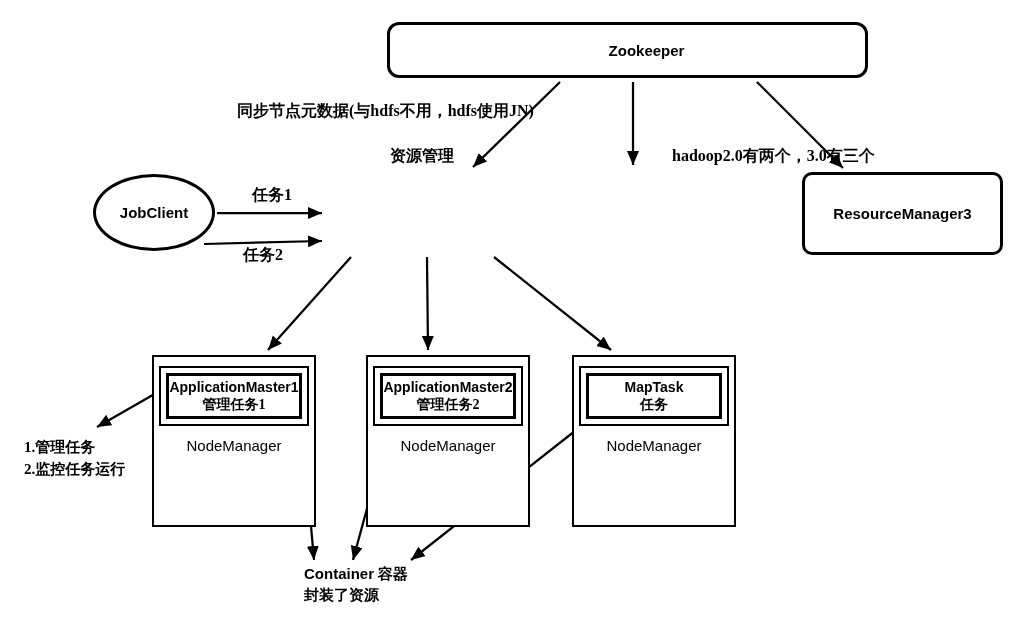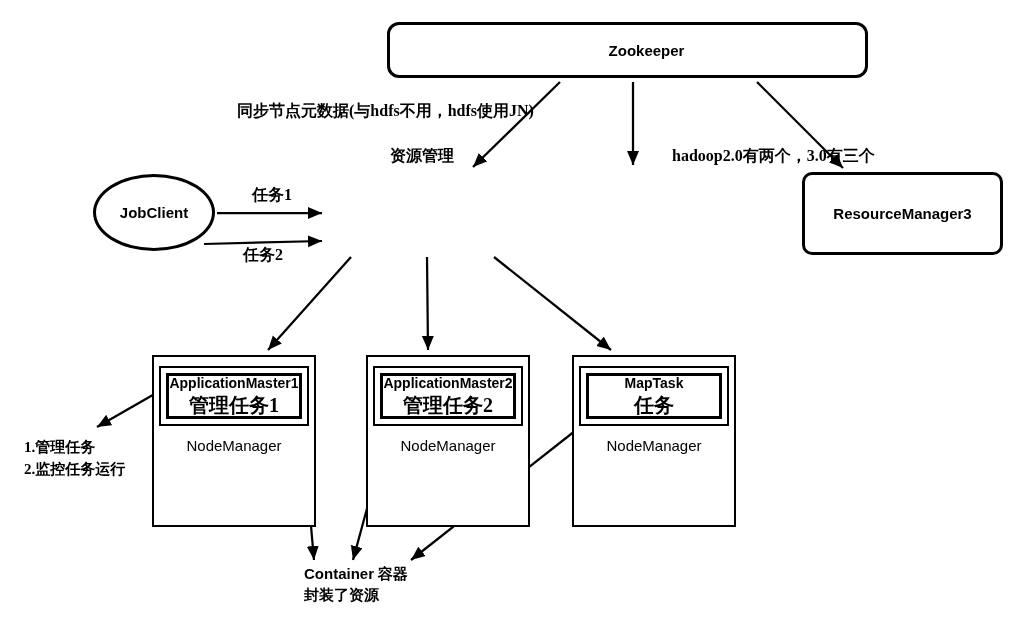--- a/index.html
+++ b/index.html
@@ -18,21 +18,21 @@
 
   .nm{position:absolute;top:355px;width:164px;height:172px;box-sizing:border-box;
       border:2px solid #000;background:#fff;}
   #nm1{left:152px;} #nm2{left:366px;} #nm3{left:572px;}
   .am-outer{position:absolute;left:5px;right:5px;top:9px;height:60px;box-sizing:border-box;
             border:2px solid #000;padding:5px;}
   .am-inner{box-sizing:border-box;border:3px solid #000;width:100%;height:100%;
             display:flex;flex-direction:column;align-items:center;justify-content:center;
             line-height:1.3;white-space:nowrap;overflow:hidden;}
   .am-title{font-weight:bold;font-size:14px;}
-  .am-sub{font-size:20px;font-weight:600;font-family:"Liberation Serif","DejaVu Serif",serif;}
+  .am-sub{font-size:14px;font-weight:600;font-family:"Liberation Serif","DejaVu Serif",serif;}
   .nm-label{position:absolute;left:0;right:0;top:80px;text-align:center;
             font-weight:normal;font-size:15px;}
 
   .note{position:absolute;font-size:16px;font-weight:600;white-space:nowrap;
         font-family:"Liberation Serif","DejaVu Serif",serif;}
   #note-sync{left:237px;top:101px;}
   #note-rm{left:390px;top:146px;}
   #note-hadoop{left:672px;top:146px;}
   #task1{left:252px;top:185px;}
   #task2{left:243px;top:245px;}

